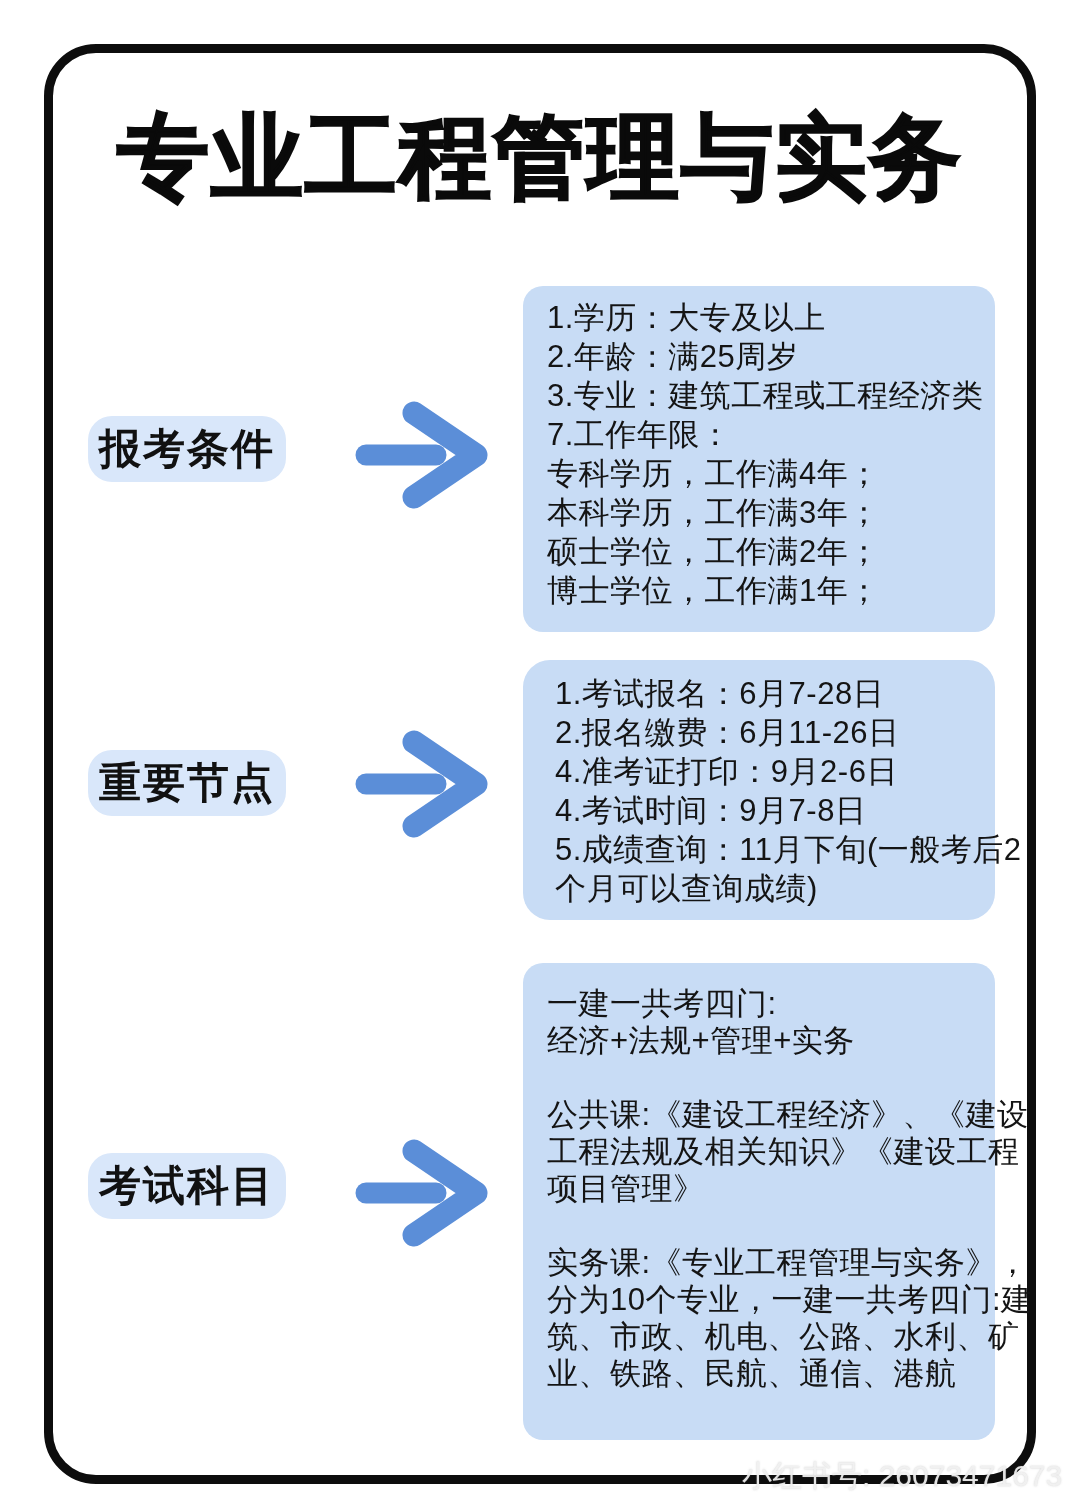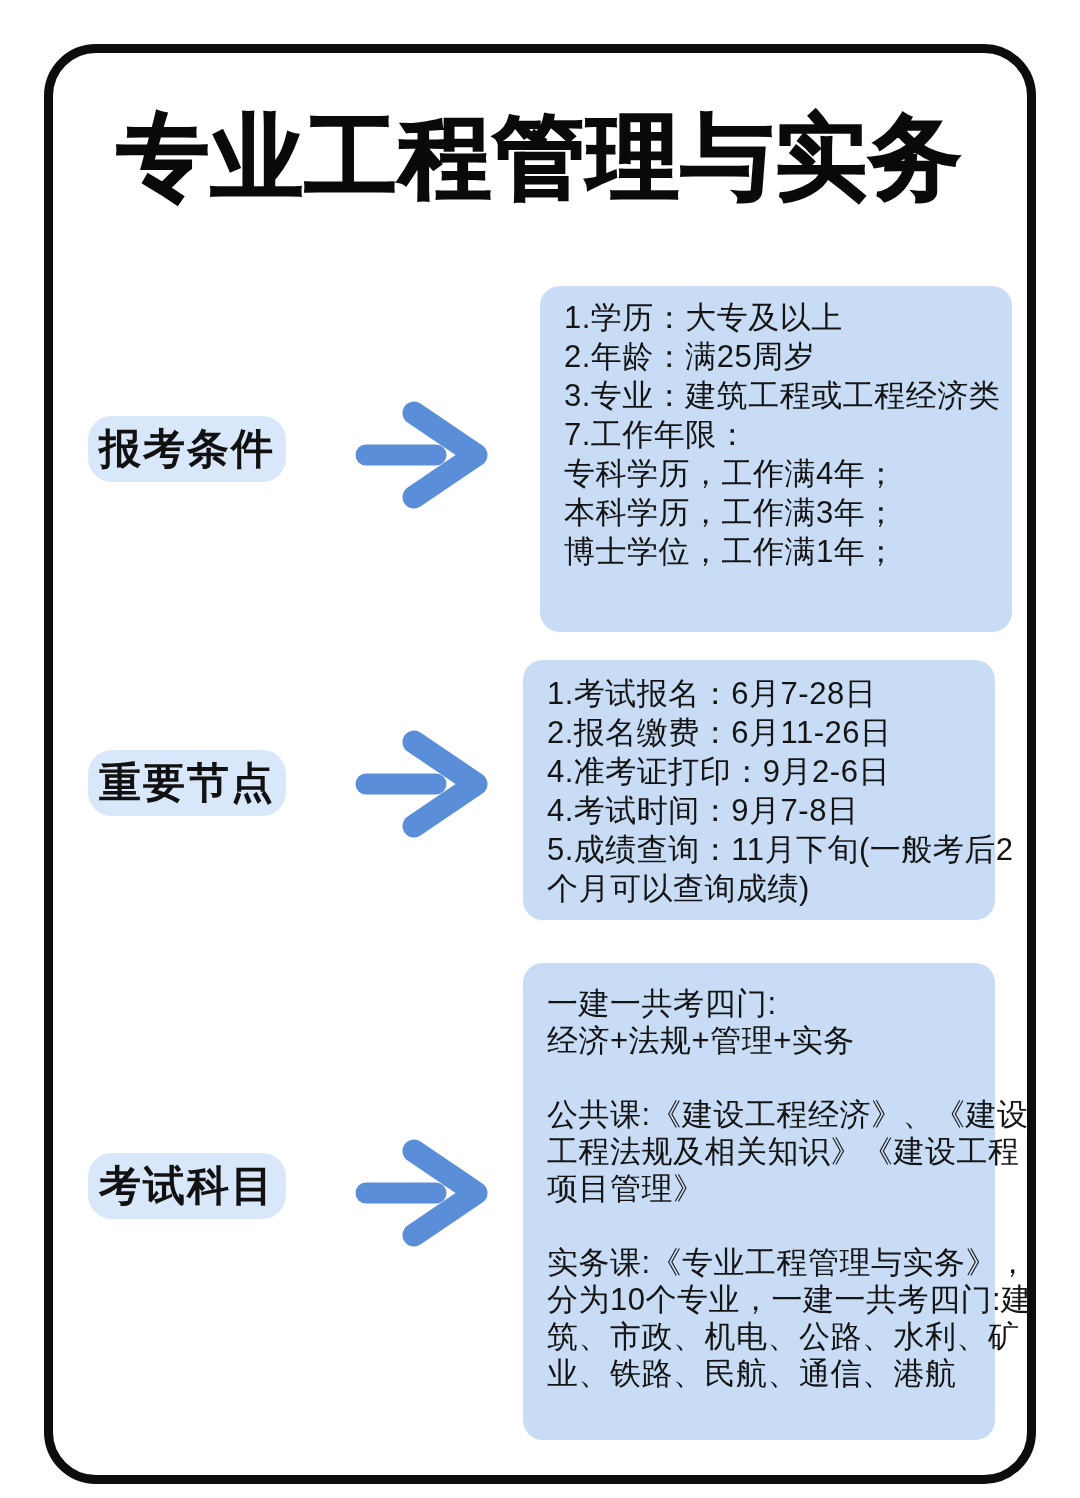--- a/index.html
+++ b/index.html
@@ -77,22 +77,22 @@
   .info-box {
     position: absolute;
     left: 523px;
     width: 472px;
     background: #c8dcf5;
     border-radius: 20px;
     box-sizing: border-box;
     color: #141414;
     z-index: 2;
   }
-  .box-1 { top: 286px; height: 346px; padding: 12px 20px 16px 24px; margin-left: 17px; --lh: 39px; }
-  .box-2 { top: 660px; height: 260px; padding: 14px 20px 0 24px; --lh: 39px; }
+  .box-1 { top: 286px; height: 346px; padding: 12px 20px 16px 24px; --lh: 39px; }
+  .box-2 { top: 660px; height: 260px; padding: 14px 20px 0 32px; border-radius: 27px; --lh: 39px; }
   .box-3 { top: 963px; height: 477px; padding: 22px 20px 15px 24px; --lh: 37px; }
   .info-box .box-line {
     min-height: var(--lh);
     line-height: var(--lh);
     font-size: 31px;
     letter-spacing: 0.5px;
     white-space: nowrap;
   }
   .watermark {
     position: absolute;
@@ -121,20 +121,21 @@
     <line class="arrow-line" x1="12" y1="56" x2="82" y2="56" stroke="#5b8ed8" stroke-width="21" stroke-linecap="round"></line>
     <polyline class="arrow-line" points="60,14 122,56 60,98" fill="none" stroke="#5b8ed8" stroke-width="23" stroke-linecap="round" stroke-linejoin="round"></polyline>
   </svg>
   <div class="info-box box-1">
       <div class="box-line">1.学历：大专及以上</div>
       <div class="box-line">2.年龄：满25周岁</div>
       <div class="box-line">3.专业：建筑工程或工程经济类</div>
       <div class="box-line">7.工作年限：</div>
       <div class="box-line">专科学历，工作满4年；</div>
       <div class="box-line">本科学历，工作满3年；</div>
+      <div class="box-line">硕士学位，工作满2年；</div>
       <div class="box-line">博士学位，工作满1年；</div>
     </div>
 
   <div class="pill pill-2">
     <span class="pill-label">重要节点</span>
   </div>
   <svg class="arrow arrow-2" viewBox="0 0 140 112" aria-hidden="true">
     <line class="arrow-line" x1="12" y1="56" x2="82" y2="56" stroke="#5b8ed8" stroke-width="21" stroke-linecap="round"></line>
     <polyline class="arrow-line" points="60,14 122,56 60,98" fill="none" stroke="#5b8ed8" stroke-width="23" stroke-linecap="round" stroke-linejoin="round"></polyline>
   </svg>
@@ -161,14 +162,15 @@
       <div class="box-line">公共课:《建设工程经济》、《建设</div>
       <div class="box-line">工程法规及相关知识》《建设工程</div>
       <div class="box-line">项目管理》</div>
       <div class="box-line"></div>
       <div class="box-line">实务课:《专业工程管理与实务》，</div>
       <div class="box-line">分为10个专业，一建一共考四门:建</div>
       <div class="box-line">筑、市政、机电、公路、水利、矿</div>
       <div class="box-line">业、铁路、民航、通信、港航</div>
     </div>
 
+  <div class="watermark">小红书号: 26073471673</div>
 
 </div>
 
 </body></html>

